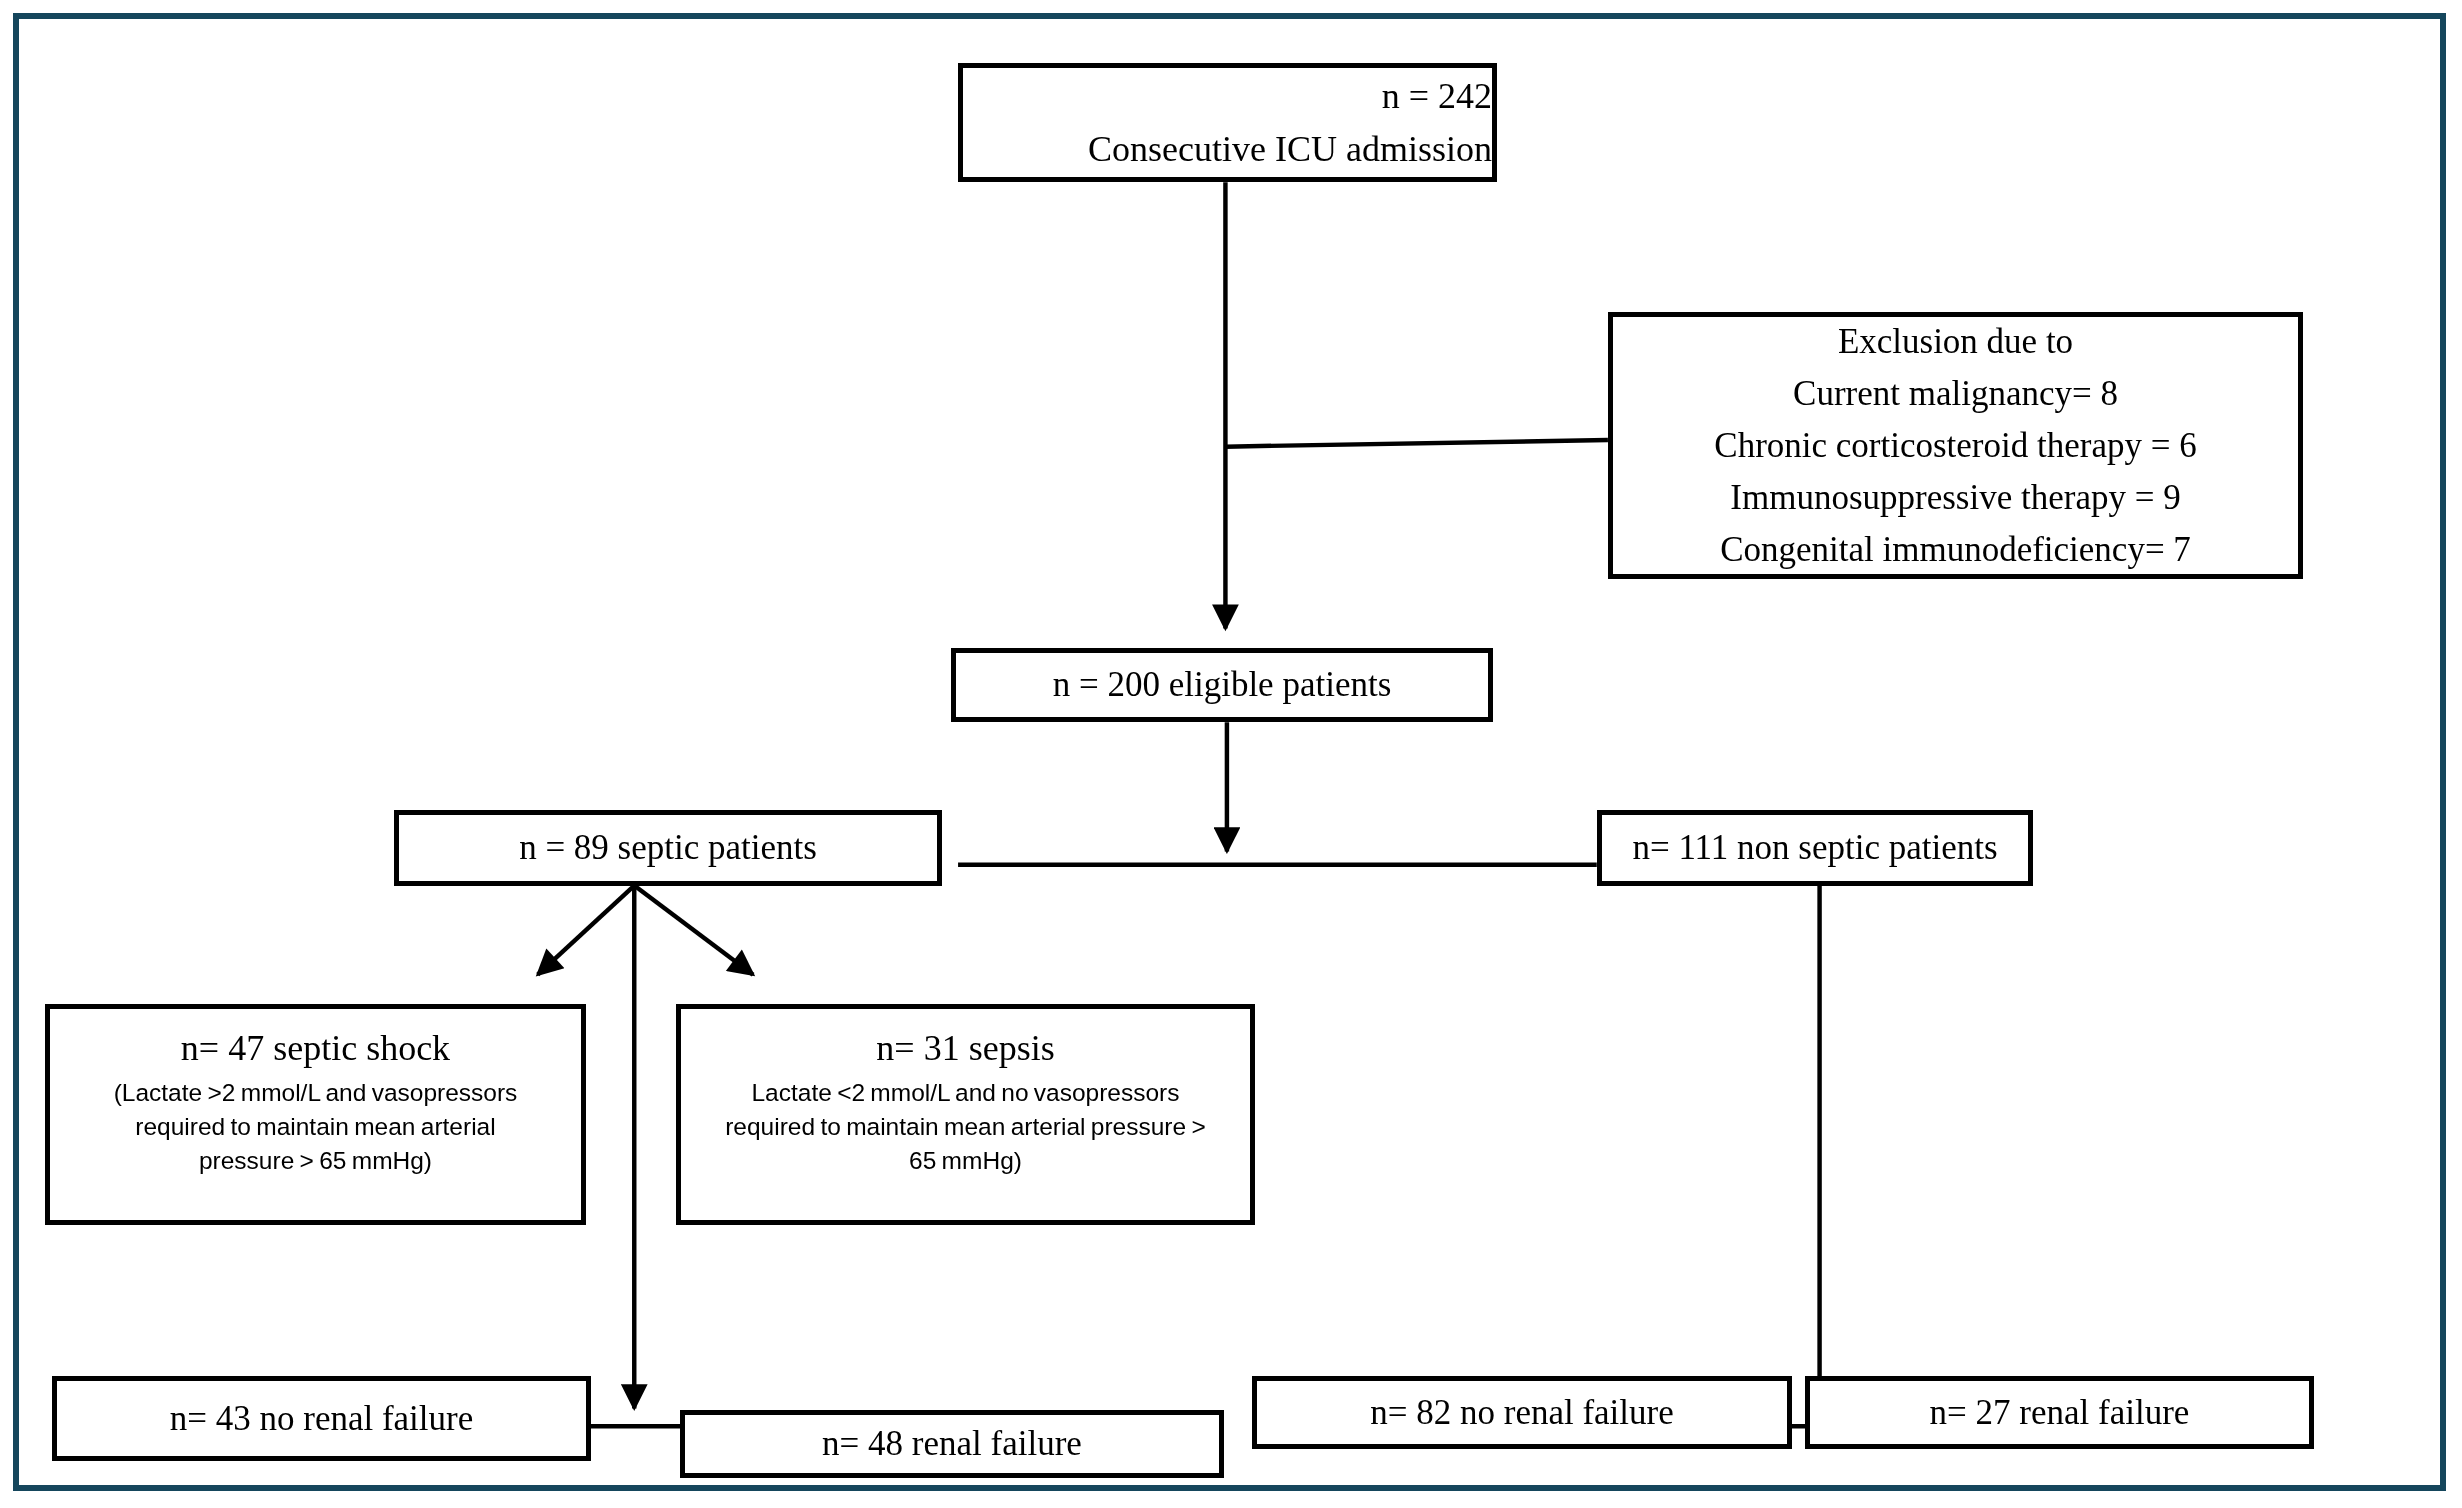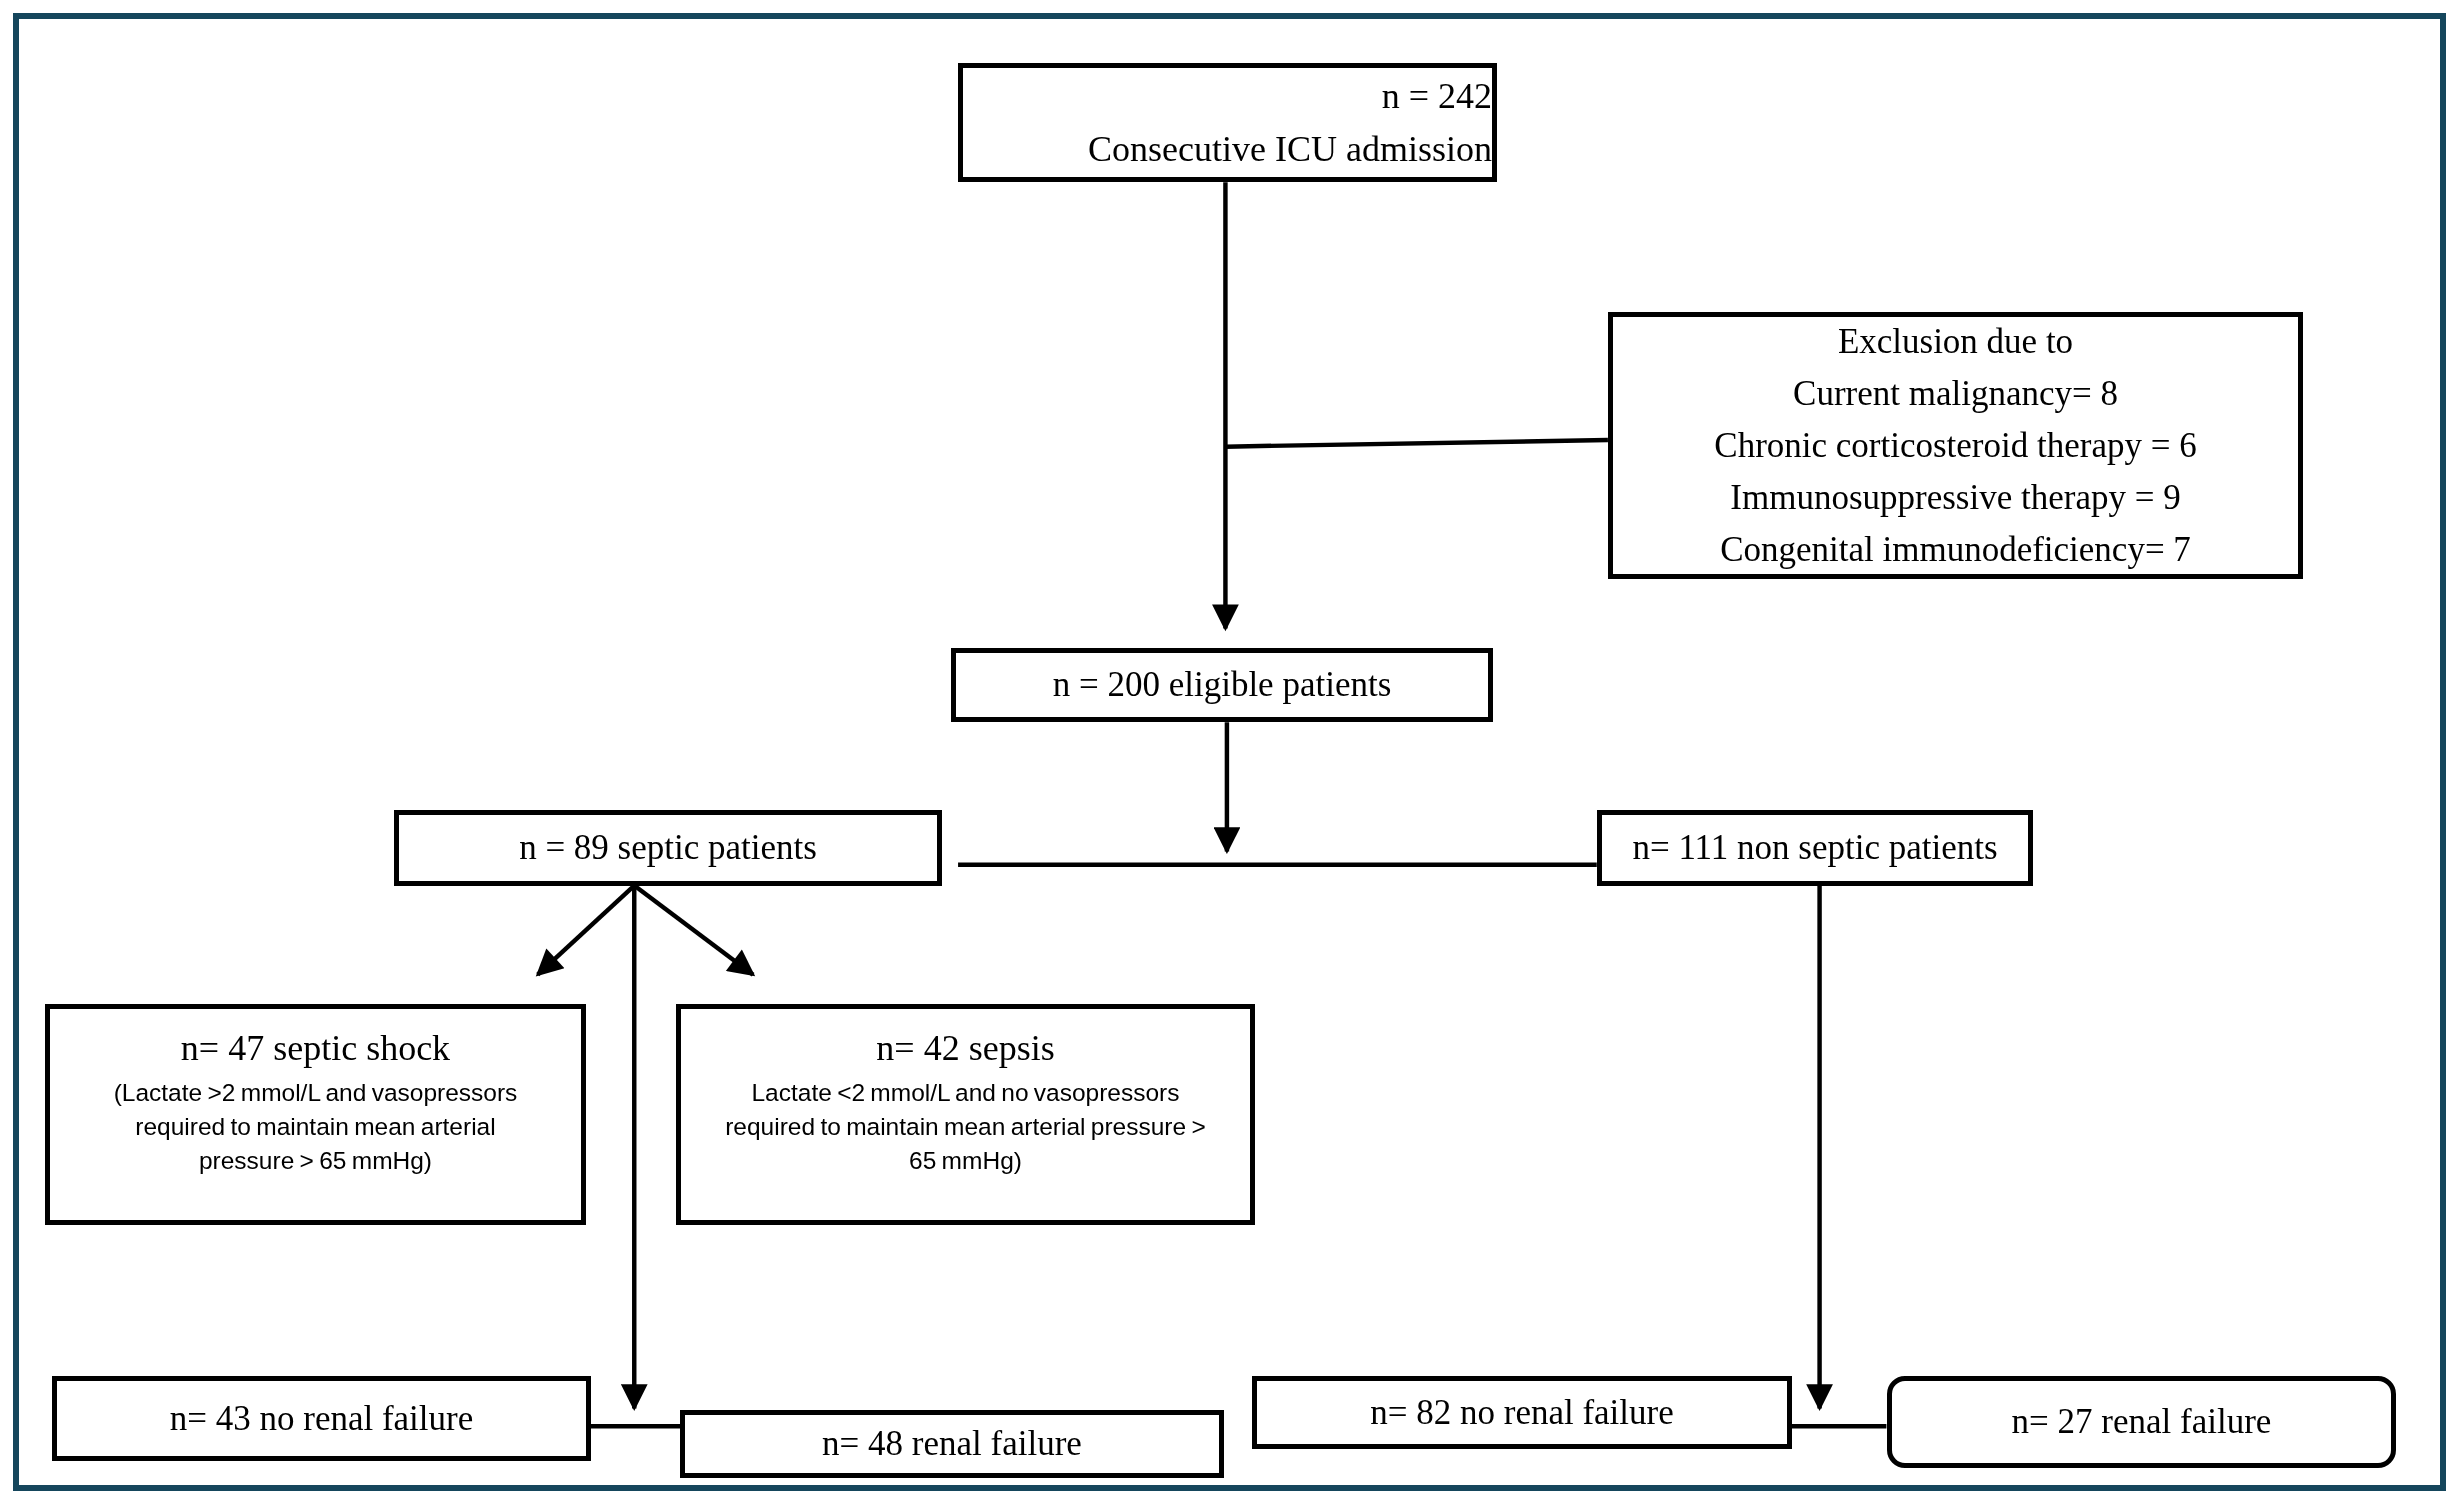--- a/index.html
+++ b/index.html
@@ -36,21 +36,21 @@
   .b-admission {left:958px;top:63px;  width:539px;height:119px;font-size:36px;line-height:53px;align-items:flex-end;}
   .b-exclusion {left:1608px;top:312px; width:695px;height:267px;font-size:35px;line-height:52px;}
   .b-eligible  {left:951px;top:648px; width:542px;height:74px;font-size:35px;}
   .b-septic    {left:394px; top:810px;width:548px;height:76px;font-size:35px;}
   .b-nonseptic {left:1597px;top:810px;width:436px;height:76px;font-size:35px;}
   .b-shock     {left:45px;  top:1004px;width:541px;height:221px;justify-content:flex-start;padding-top:15px;}
   .b-sepsis    {left:676px; top:1004px;width:579px;height:221px;justify-content:flex-start;padding-top:15px;}
   .b-renal1    {left:52px;  top:1376px;width:539px;height:85px;font-size:35px;}
   .b-renal2    {left:680px; top:1376px;width:544px;height:68px;font-size:35px;margin-top:34px;}
   .b-renal3    {left:1252px;top:1376px;width:540px;height:73px;font-size:35px;}
-  .b-renal4    {left:1887px;top:1376px;width:509px;height:92px;font-size:35px;border-radius:18px;}
+  .b-renal4    {left:1805px;top:1376px;width:509px;height:73px;font-size:35px;}
   .box .title{font-size:36px;line-height:49px;margin-bottom:3px;}
   .box .sub{
     font-family:"Liberation Sans","DejaVu Sans",sans-serif;
     font-size:24.5px;line-height:34px;letter-spacing:0px;word-spacing:-1.5px;
   }
 </style>
 </head>
 <body>
 
 <div id="stage">
@@ -104,21 +104,21 @@
   </div>
 
   <div class="box b-shock">
     <div class="title">n= 47 septic shock</div>
     <div class="sub">(Lactate &gt;2 mmol/L and vasopressors</div>
     <div class="sub">required to maintain mean arterial</div>
     <div class="sub">pressure &gt; 65 mmHg)</div>
   </div>
 
   <div class="box b-sepsis">
-    <div class="title">n= 42 sepsis</div>
+    <div class="title">n= 31 sepsis</div>
     <div class="sub">Lactate &lt;2 mmol/L and no vasopressors</div>
     <div class="sub">required to maintain mean arterial pressure &gt;</div>
     <div class="sub">65 mmHg)</div>
   </div>
 
   <div class="box b-renal1">
     <div>n= 43 no renal failure</div>
   </div>
 
   <div class="box b-renal2">

